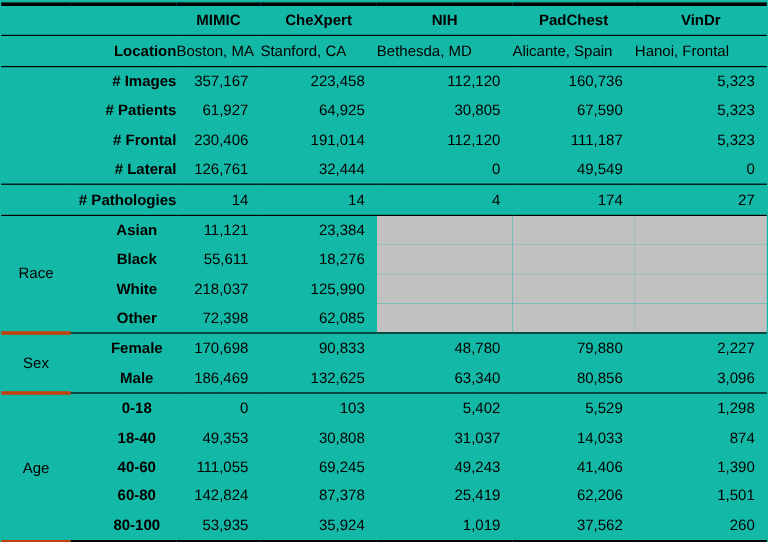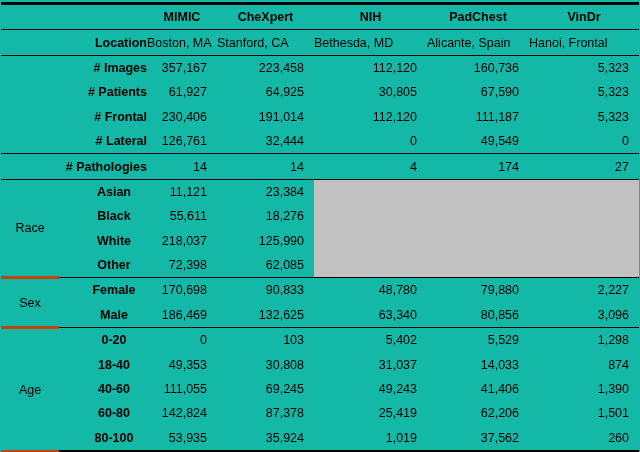--- a/index.html
+++ b/index.html
@@ -143,21 +143,21 @@
         <tr class="rule-below">
           <th class="sublabel">Male</th>
           <td class="num">186,469</td>
           <td class="num">132,625</td>
           <td class="num">63,340</td>
           <td class="num">80,856</td>
           <td class="num">3,096</td>
         </tr>
         <tr>
           <th class="grouplabel" rowspan="5">Age</th>
-          <th class="sublabel">0-20</th>
+          <th class="sublabel">0-18</th>
           <td class="num">0</td>
           <td class="num">103</td>
           <td class="num">5,402</td>
           <td class="num">5,529</td>
           <td class="num">1,298</td>
         </tr>
         <tr>
           <th class="sublabel">18-40</th>
           <td class="num">49,353</td>
           <td class="num">30,808</td>

